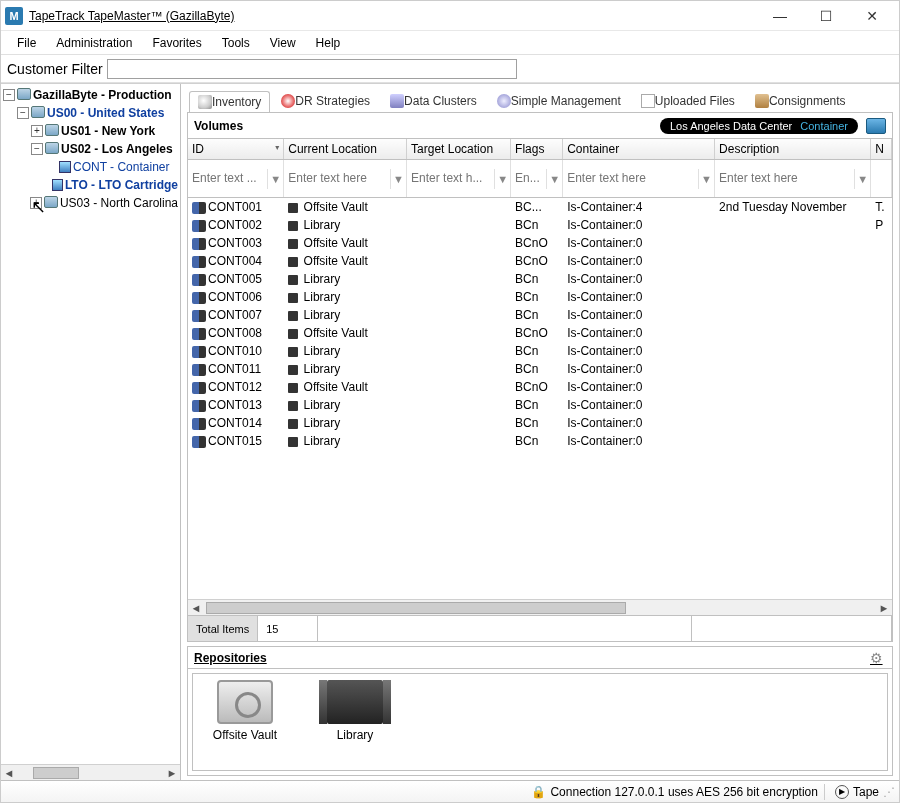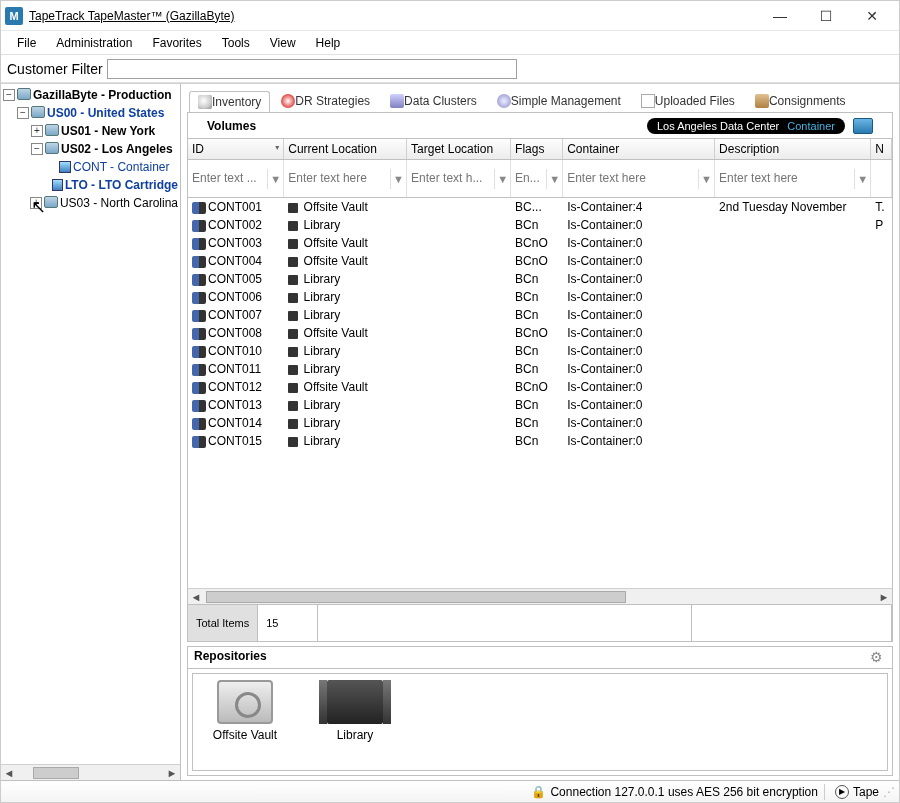--- a/index.html
+++ b/index.html
@@ -52,21 +52,21 @@
 .ti-inv { background: radial-gradient(circle at 40% 40%, #fff 0%, #ccc 60%, #888 100%); border-radius: 2px; }
 .ti-dr { background: radial-gradient(circle at 50% 50%, #fff 0%, #e88 45%, #c00 100%); border-radius: 50%; }
 .ti-dc { background: linear-gradient(#d0d0ff,#8080c0); border-radius: 2px; }
 .ti-sm { background: radial-gradient(circle at 50% 50%, #eef 0%, #88c 100%); border-radius: 50%; }
 .ti-up { background: #fff; border: 1px solid #aaa; }
 .ti-cn { background: linear-gradient(#e0c090,#b08040); border-radius: 2px; }
 
 .tab-border { border-top: 1px solid #c0c0c0; }
 
 
-.vol-header { display: flex; align-items: center; height: 26px; border: 1px solid #c0c0c0; border-top: none; padding: 0 19px; }
+.vol-header { display: flex; align-items: center; height: 26px; border: 1px solid #c0c0c0; border-top: none; padding: 0 6px; }
 .vol-header .title { font-weight: bold; font-size: 12px; }
 .vol-header .spacer { flex: 1; }
 .vol-header .pill { background: #000; color: #fff; border-radius: 10px; padding: 2px 10px; font-size: 11px; display: flex; align-items: center; gap: 8px; }
 .vol-header .pill .clink { color: #45b3e0; }
 .vol-header .folder-icon { width: 20px; height: 16px; background: linear-gradient(#6bb5e5,#2a7ab0); border-radius: 2px; margin-left: 8px; border: 1px solid #1a5a80; }
 
 
 .grid-wrap { border: 1px solid #c0c0c0; border-top: none; flex: 1; display: flex; flex-direction: column; min-height: 0; }
 table { border-collapse: collapse; width: 100%; table-layout: fixed; }
 th { text-align: left; font-weight: normal; font-size: 12px; background: linear-gradient(#fdfdfd,#ececec); border-right: 1px solid #d0d0d0; border-bottom: 1px solid #c0c0c0; padding: 3px 4px; position: relative; height: 20px; overflow: hidden; }
@@ -79,27 +79,27 @@
 .ri-vol { background: linear-gradient(90deg,#4466aa 50%,#333 50%); border-radius: 2px; }
 .ri-loc { width: 10px; height: 10px; background: #333; border-radius: 1px; }
 
 
 .hscroll { height: 16px; background: #f0f0f0; display: flex; align-items: center; border-top: 1px solid #d0d0d0; }
 .hscroll .arrow { width: 16px; text-align: center; color: #555; font-size: 11px; }
 .hscroll .track { flex: 1; height: 14px; position: relative; }
 .hscroll .thumb { position: absolute; left: 2px; width: 420px; height: 12px; background: #cdcdcd; border: 1px solid #aaa; top: 1px; }
 
 
-.totals { height: 37px; display: flex; align-items: stretch; border: 1px solid #c0c0c0; border-top: none; font-size: 11px; }
+.totals { height: 26px; display: flex; align-items: stretch; border: 1px solid #c0c0c0; border-top: none; font-size: 11px; }
 .totals .cell { border-right: 1px solid #c0c0c0; padding: 2px 8px; display: flex; align-items: center; }
 .totals .lbl { background: #e0e0e0; }
 
 
 .repo-panel { margin-top: 4px; border: 1px solid #c0c0c0; display: flex; flex-direction: column; }
-.repo-head { display: flex; padding: 2px 6px; border-bottom: 1px solid #c0c0c0; height: 22px; }
+.repo-head { display: flex; align-items: center; padding: 2px 6px; border-bottom: 1px solid #c0c0c0; height: 22px; text-decoration: underline; }
 .repo-head .title { font-weight: bold; font-size: 12px; flex: 1; }
 .repo-head .gear { width: 16px; height: 16px; color: #888; font-size: 14px; }
 .repo-body { border: 1px solid #c0c0c0; margin: 4px; height: 98px; display: flex; gap: 30px; padding: 6px 12px; }
 .repo-item { display: flex; flex-direction: column; align-items: center; width: 80px; }
 .repo-item .ri { width: 56px; height: 44px; margin-bottom: 4px; }
 .rv-vault { background: linear-gradient(#eee,#bbb); border: 2px solid #999; border-radius: 4px; position: relative; }
 .rv-vault::after { content: ""; position: absolute; width: 20px; height: 20px; border: 3px solid #888; border-radius: 50%; left: 16px; top: 10px; }
 .rv-lib { background: linear-gradient(#555,#222); border-radius: 2px; position: relative; }
 .rv-lib::before { content: ""; position: absolute; width: 8px; height: 44px; background: linear-gradient(#777,#333); left: -8px; }
 .rv-lib::after { content: ""; position: absolute; width: 8px; height: 44px; background: linear-gradient(#777,#333); right: -8px; }

